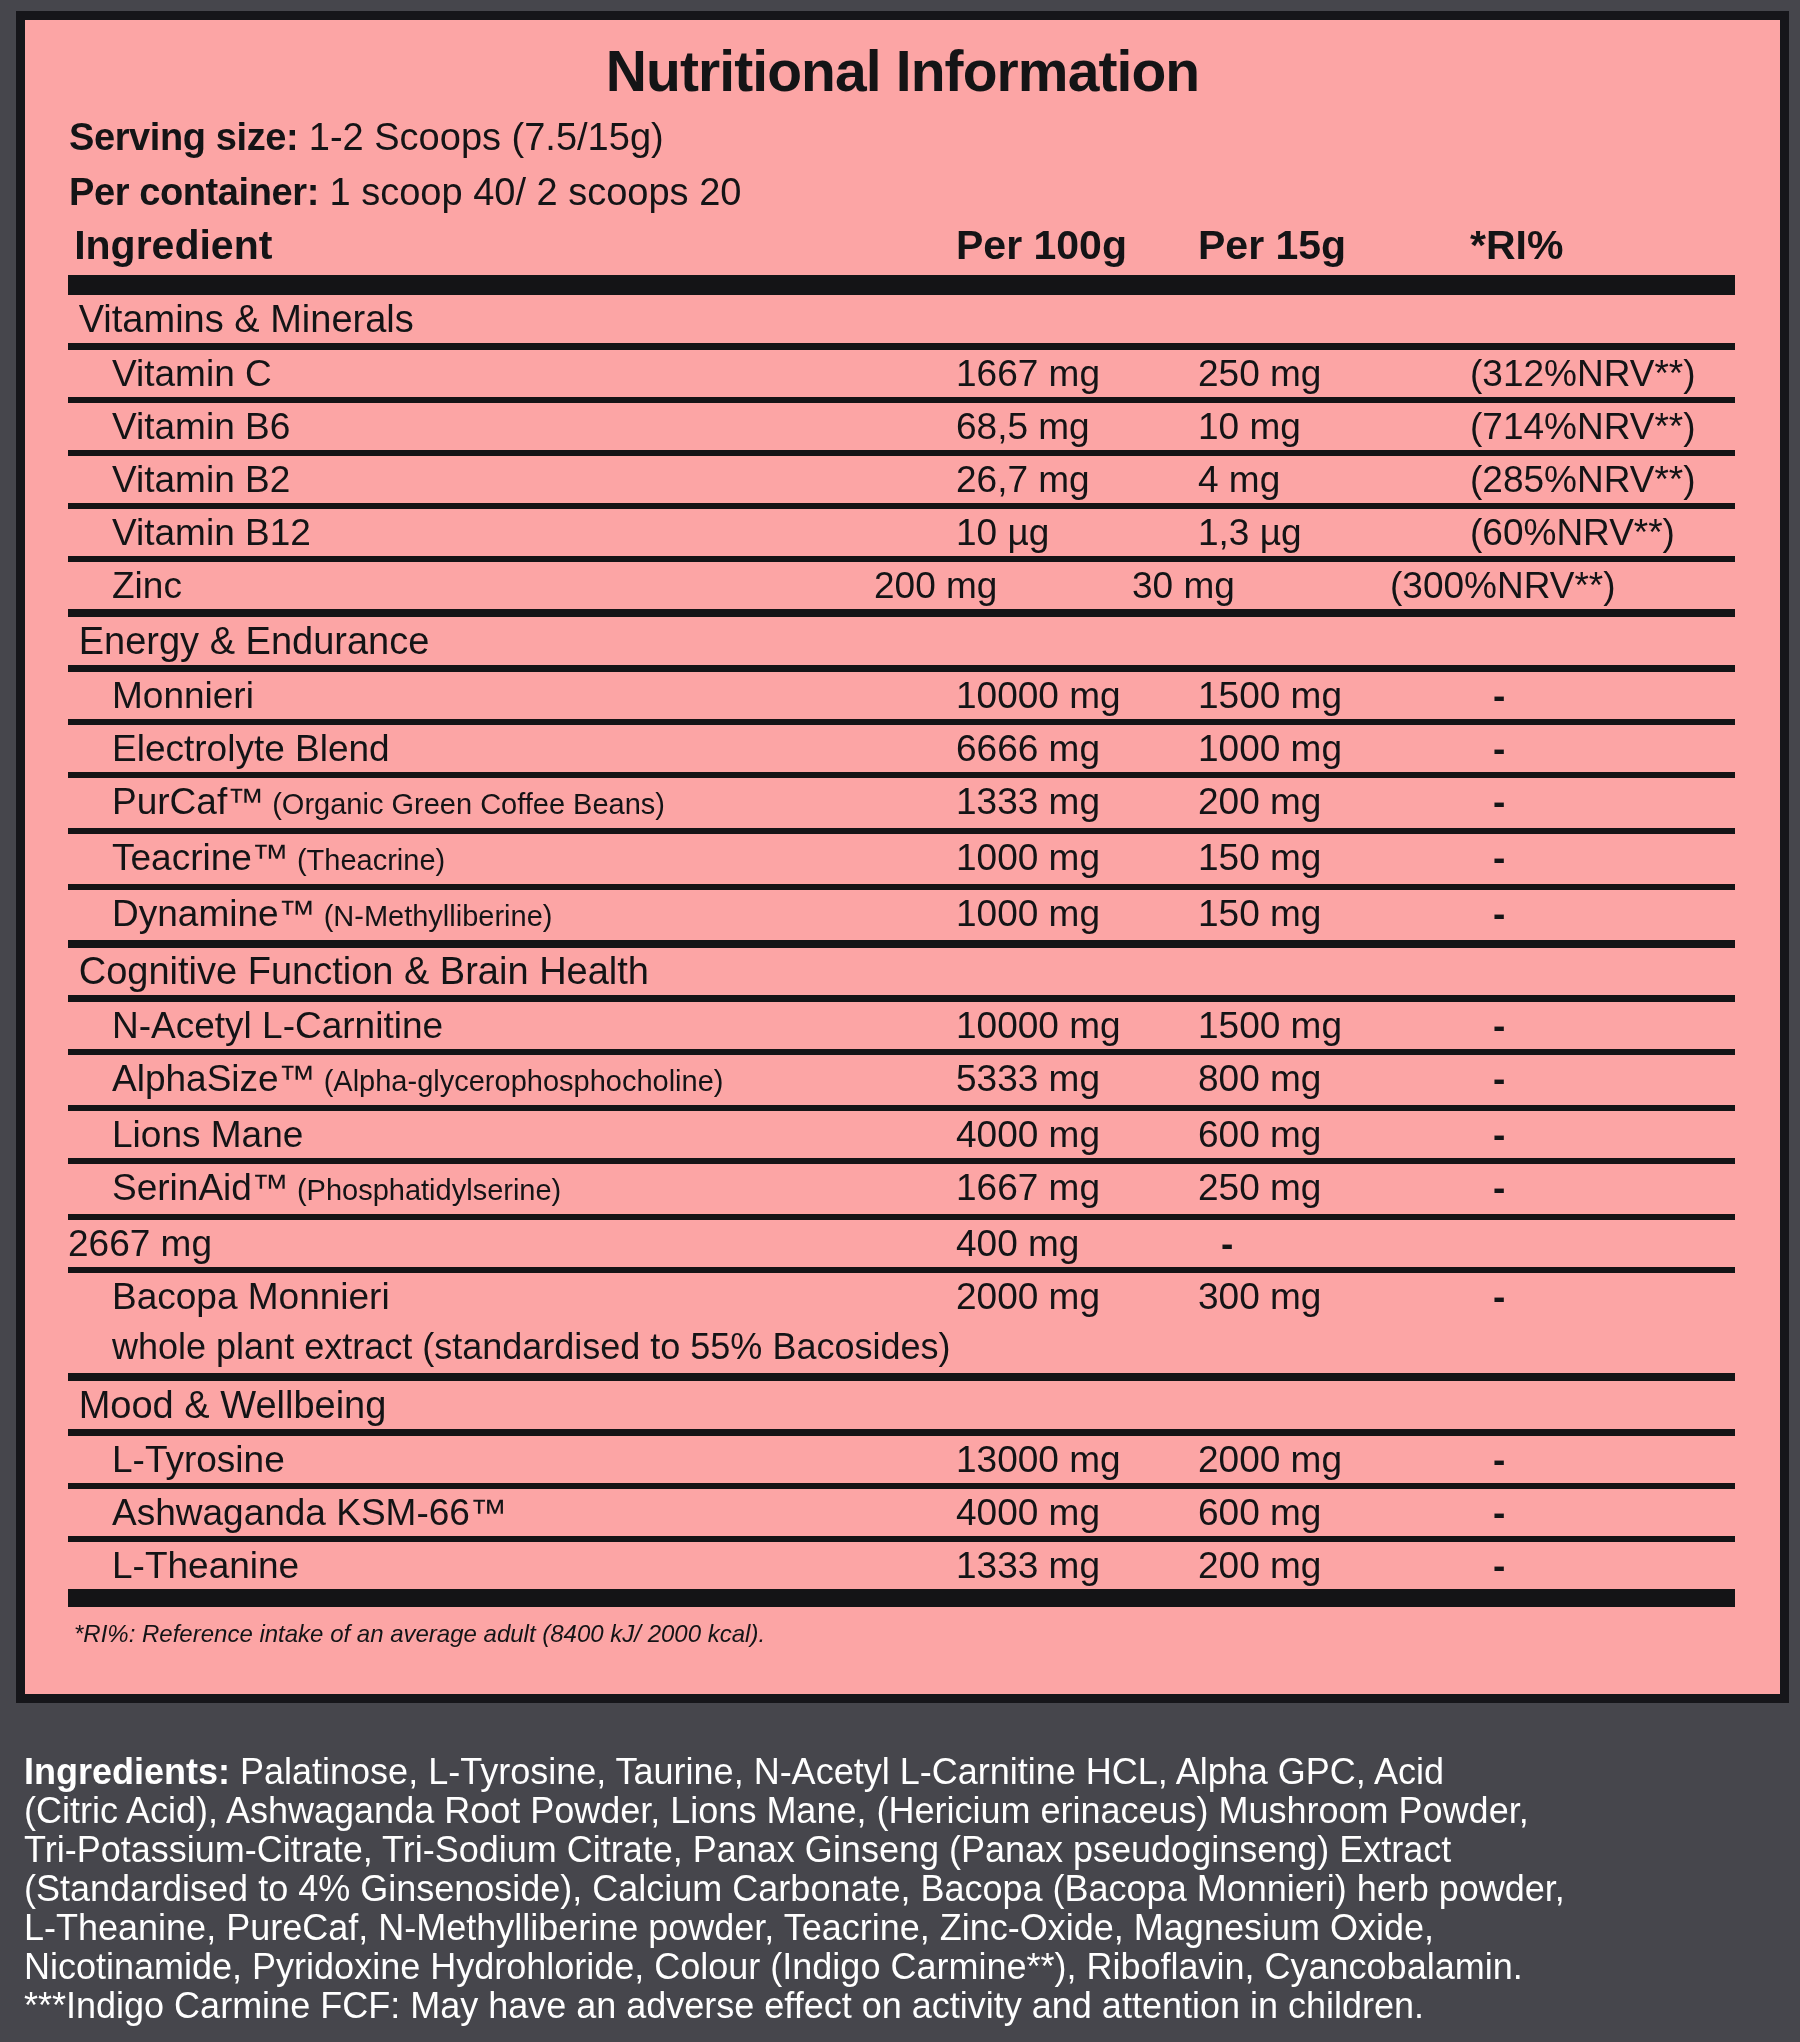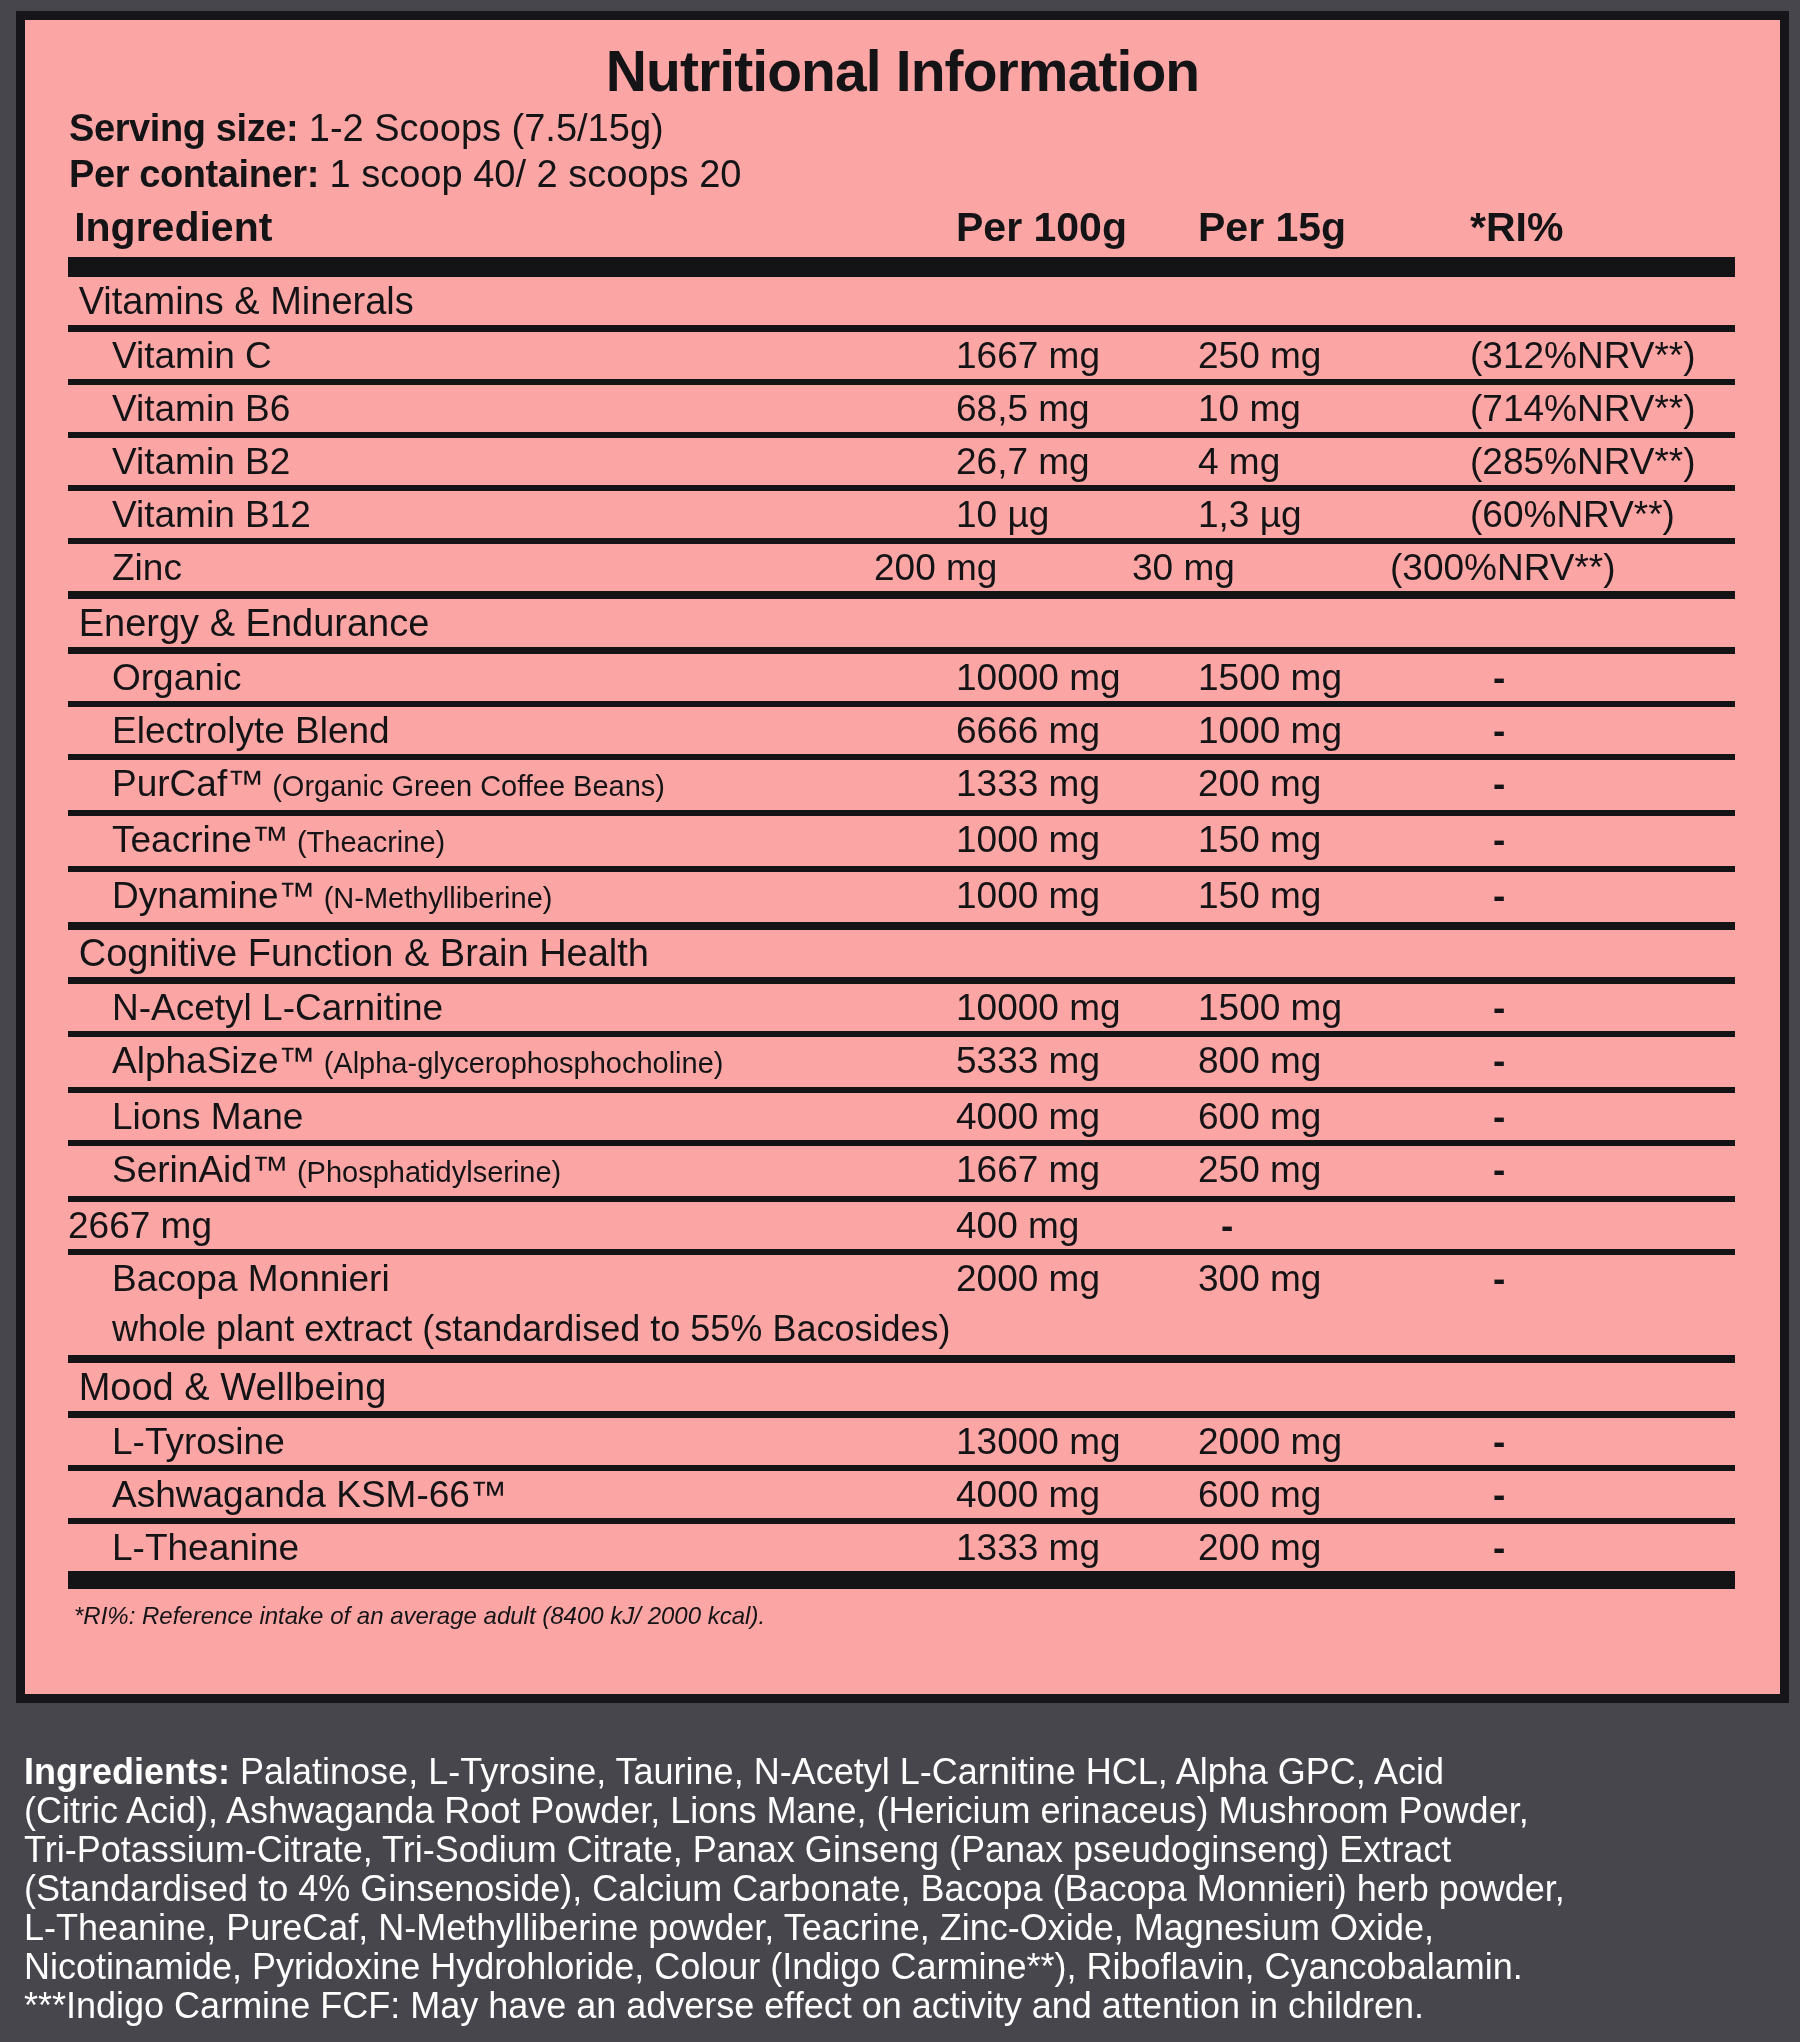--- a/index.html
+++ b/index.html
@@ -21,21 +21,21 @@
     text-align:center;
     font-size:57px;font-weight:bold;
     letter-spacing:-0.9px;
     margin-top:19.6px;
     line-height:64px;
   }
   .meta-line{
     margin-left:44px;
     font-size:38px;
     line-height:41px;
-    margin-top:5px;
+    margin-top:14px;
   }
   .meta-line b{letter-spacing:-0.4px;}
   .col-header-row{
     margin-left:43px;width:1667px;
     display:grid;
     grid-template-columns:888px 242px 272px 1fr;
     font-weight:bold;font-size:41px;
     margin-top:9px;
     line-height:46px;
   }
@@ -132,21 +132,21 @@
         <div class="row shift" data-interactable="false">
           <div class="cell name" data-interactable="false"><span data-interactable="false">Zinc</span></div>
           <div class="cell" data-interactable="false">200 mg</div>
           <div class="cell" data-interactable="false">30 mg</div>
           <div class="cell" data-interactable="false">(300%NRV**)</div>
         </div>
       </div>
       <div class="section" data-interactable="false">
         <div class="section-title" data-interactable="false">Energy &amp; Endurance</div>
         <div class="row" data-interactable="false">
-          <div class="cell name" data-interactable="false"><span data-interactable="false">Organic</span></div>
+          <div class="cell name" data-interactable="false"><span data-interactable="false">Monnieri</span></div>
           <div class="cell" data-interactable="false">10000 mg</div>
           <div class="cell" data-interactable="false">1500 mg</div>
           <div class="cell ri-dash" data-interactable="false">-</div>
         </div>
         <div class="row" data-interactable="false">
           <div class="cell name" data-interactable="false"><span data-interactable="false">Electrolyte Blend</span></div>
           <div class="cell" data-interactable="false">6666 mg</div>
           <div class="cell" data-interactable="false">1000 mg</div>
           <div class="cell ri-dash" data-interactable="false">-</div>
         </div>

